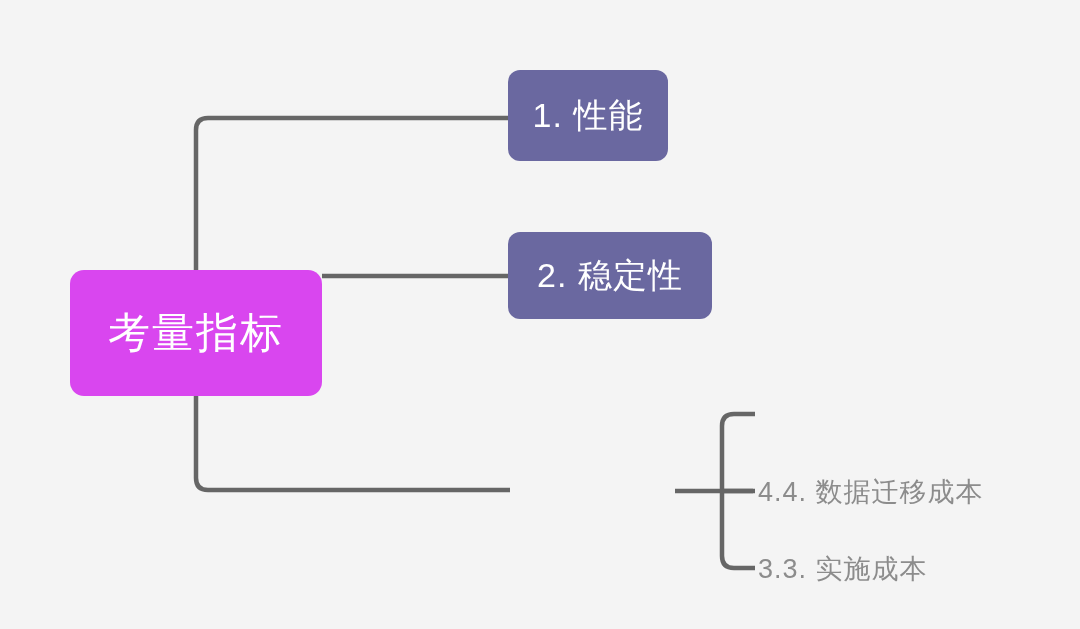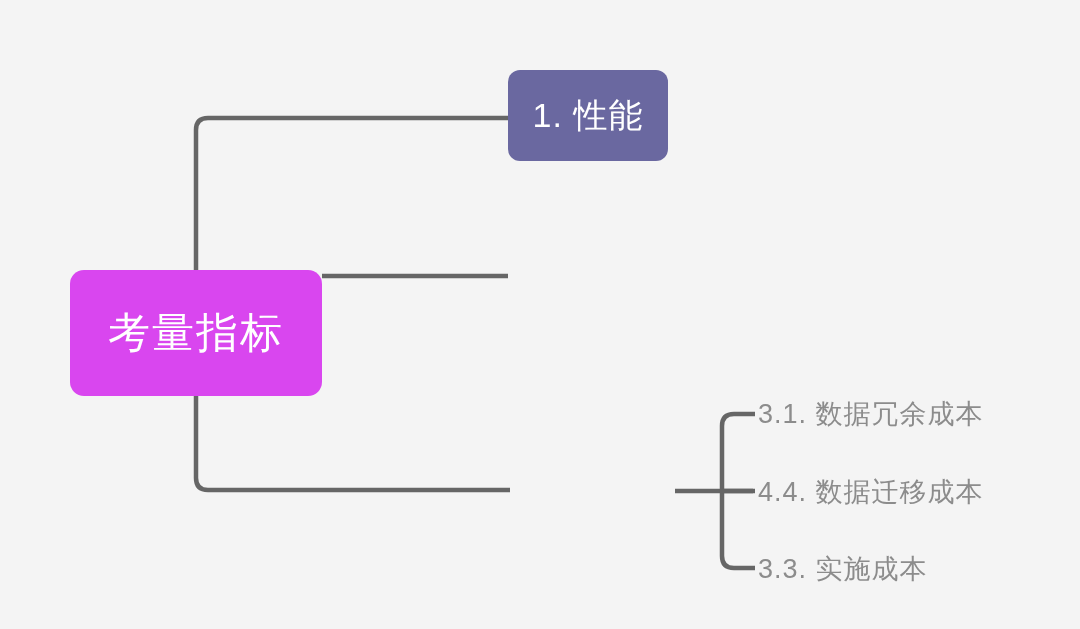--- a/index.html
+++ b/index.html
@@ -110,25 +110,25 @@
   </svg>
 
   <div class="node node-root">
     <span>考量指标</span>
   </div>
 
   <div class="node node-branch node-b1">
     <span>1. 性能</span>
   </div>
 
+  <div class="node node-branch node-b2">
+    <span>2. 稳定性</span>
+  </div>
 
 
-  <div class="leaf leaf-l1">
-    <span>3.1. 数据冗余成本</span>
-  </div>
 
   <div class="leaf leaf-l2">
     <span>4.4. 数据迁移成本</span>
   </div>
 
   <div class="leaf leaf-l3">
     <span>3.3. 实施成本</span>
   </div>
 
 </div>

